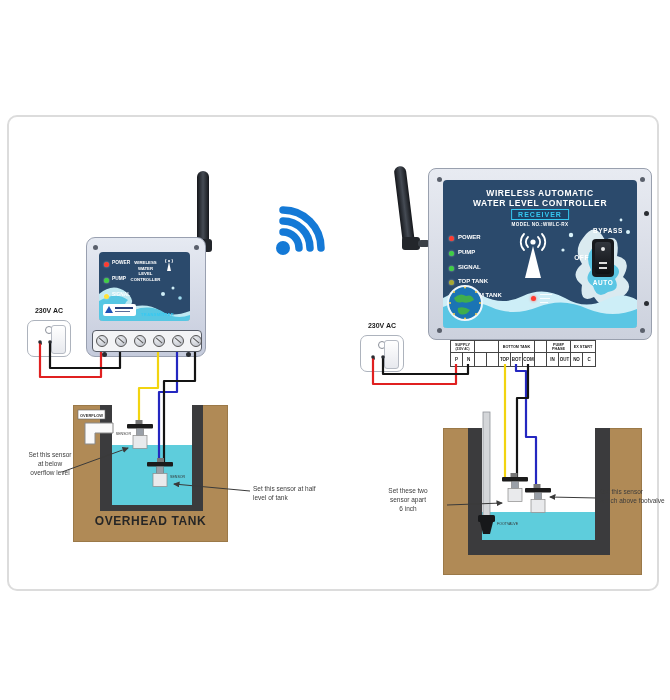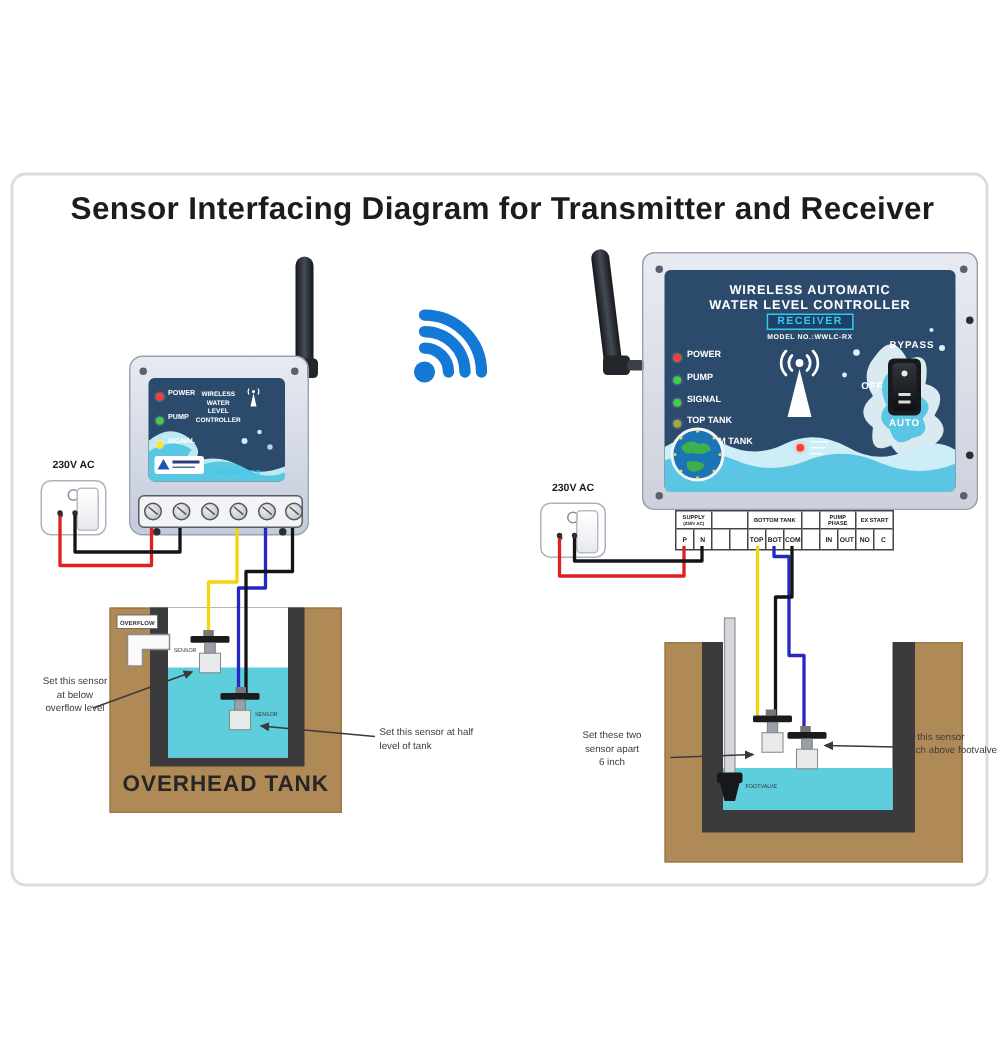--- a/index.html
+++ b/index.html
@@ -62,28 +62,27 @@
   .mbar{position:absolute;height:1.2px;background:rgba(255,255,255,.85);}
   svg{display:block;}
   #overlay{position:absolute;left:0;top:0;pointer-events:none;}
 </style>
 </head>
 <body>
 
 <div id="stage">
 
   <div class="card"></div>
-  <div class="title">Sensor Interfacing Diagram for Transmitter and Receiver</div>
 
   <div class="brown" style="left:73px;top:405px;width:155px;height:137px;"></div>
   <div class="wall" style="left:100px;top:405px;width:103px;height:106px;"></div>
   <div class="tankinner" style="left:112px;top:405px;width:80px;height:100px;">
     <div class="water" style="height:60px;"></div>
   </div>
-  <div class="tanklabel" style="left:73px;top:514px;width:155px;font-size:15px;">OVERHEAD TANK</div>
+  <div class="tanklabel" style="left:73px;top:514px;width:155px;font-size:12px;">OVERHEAD TANK</div>
 
   <div class="brown" style="left:443px;top:428px;width:199px;height:147px;"></div>
   <div class="wall" style="left:468px;top:428px;width:142px;height:127px;"></div>
   <div class="tankinner" style="left:482px;top:428px;width:113px;height:112px;">
     <div class="water" style="height:28px;"></div>
   </div>
 
   <div class="outlet-label" style="left:22px;top:307px;width:54px;">230V AC</div>
   <div class="outlet" style="left:27px;top:320px;">
     <span class="psym"></span>

